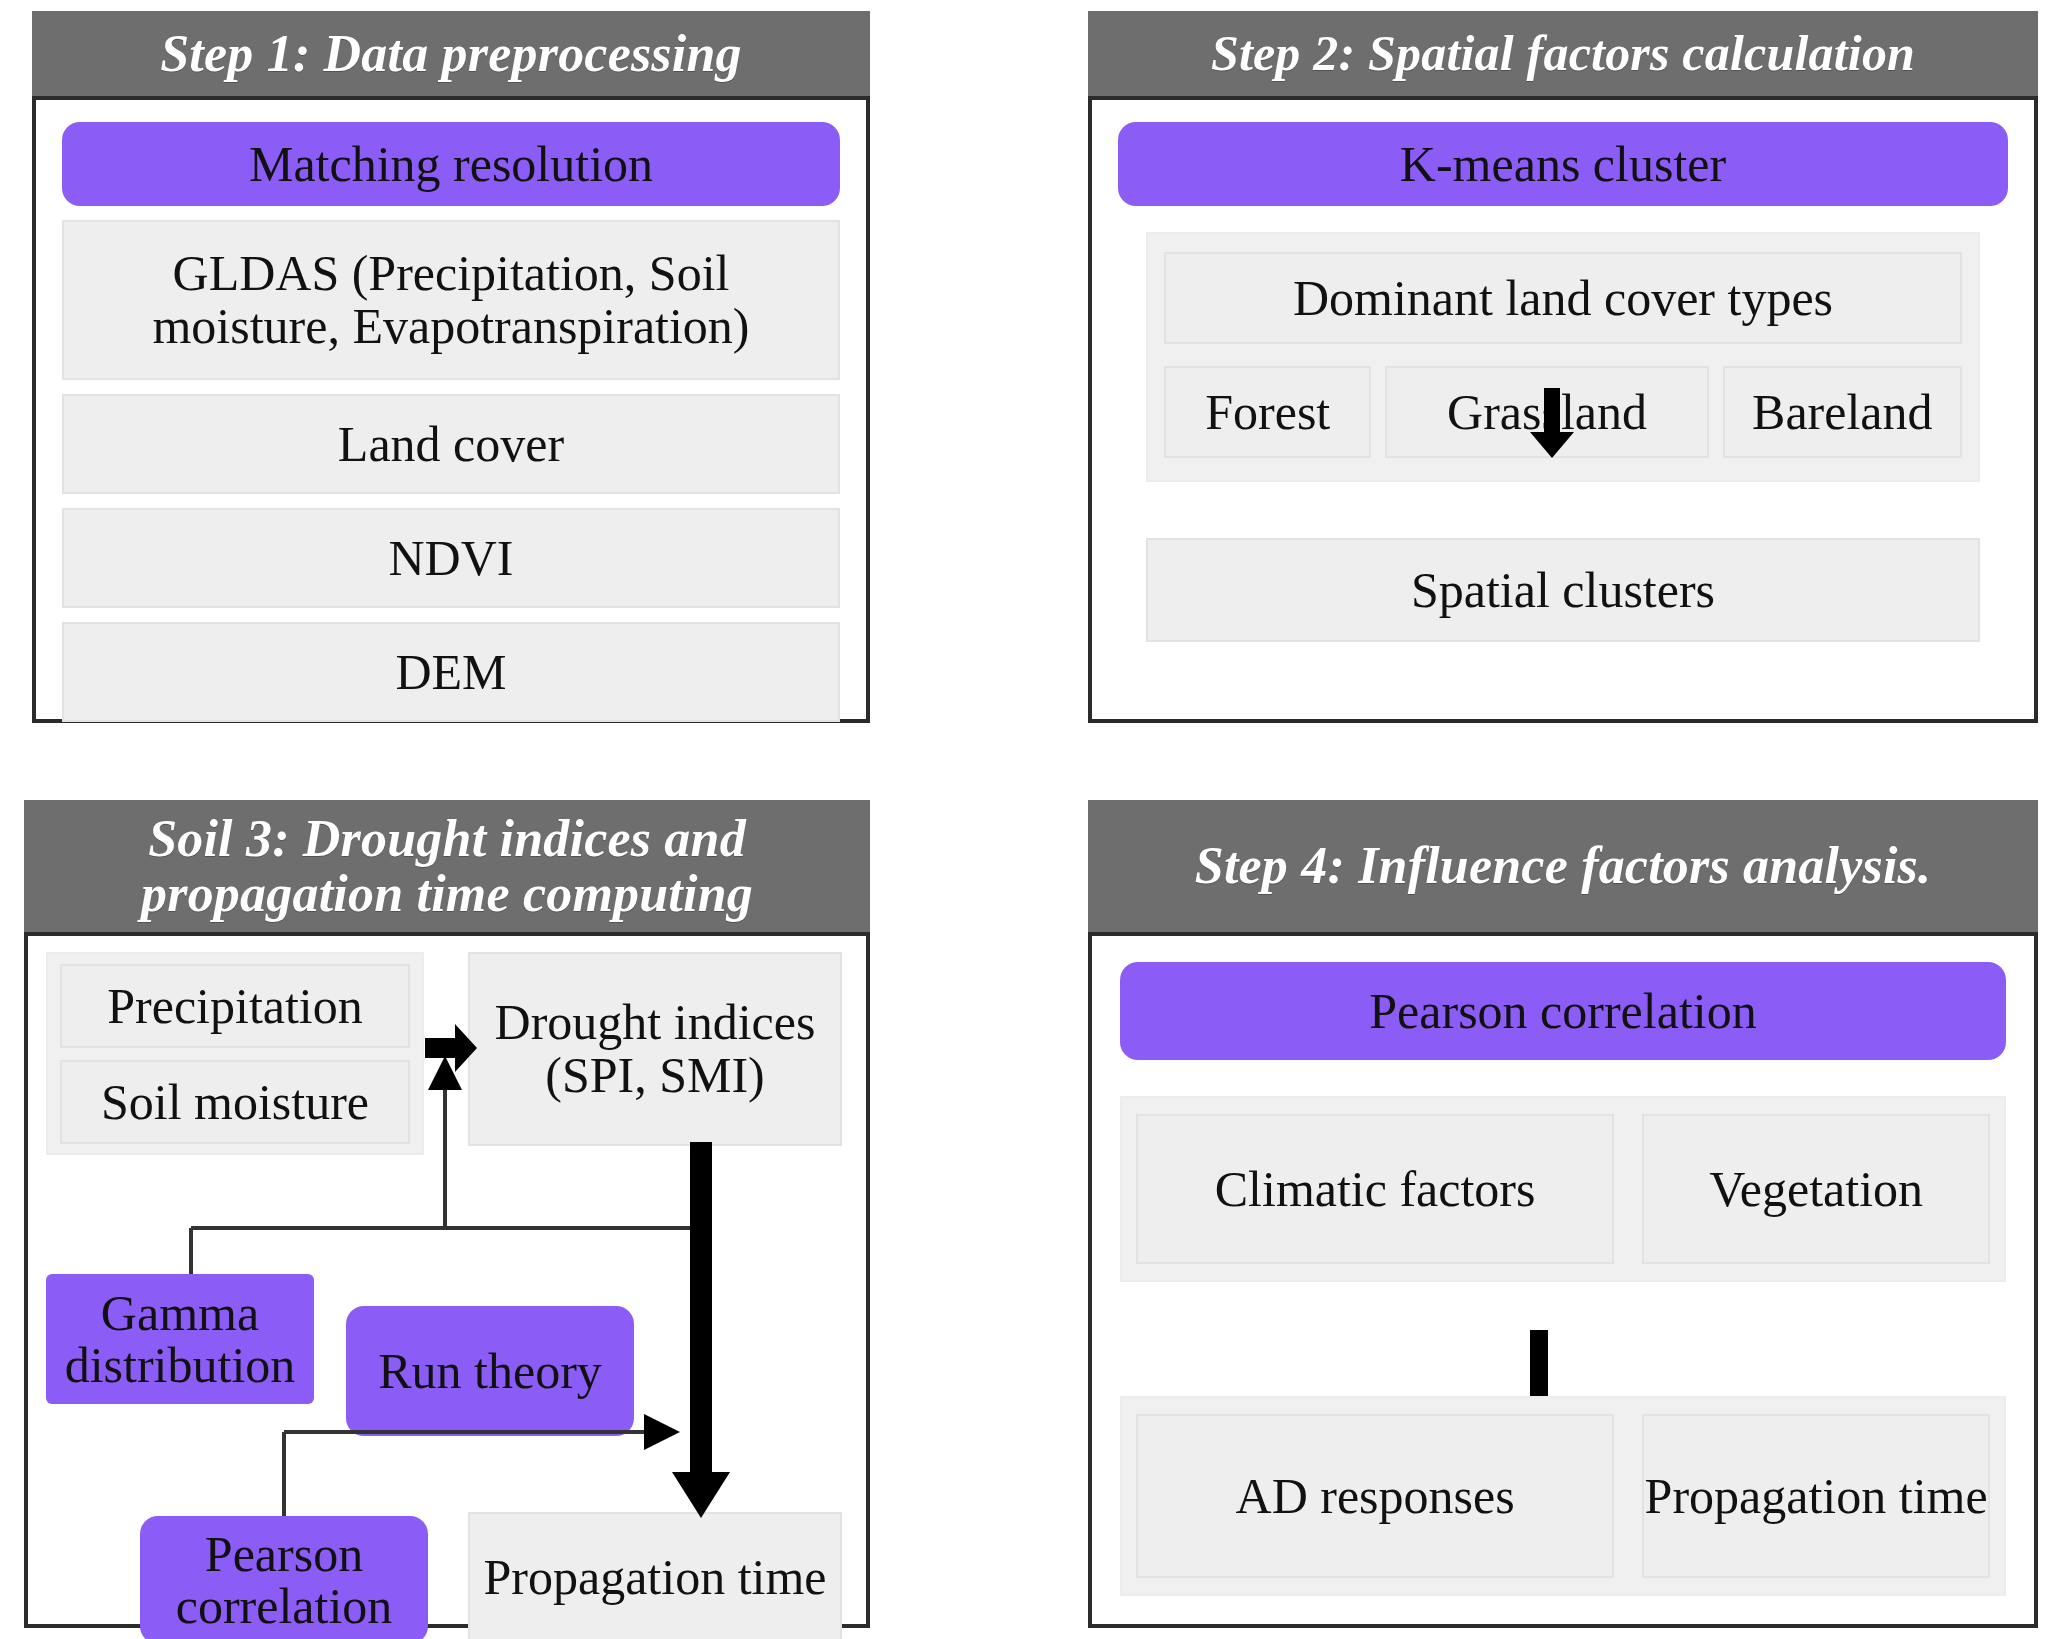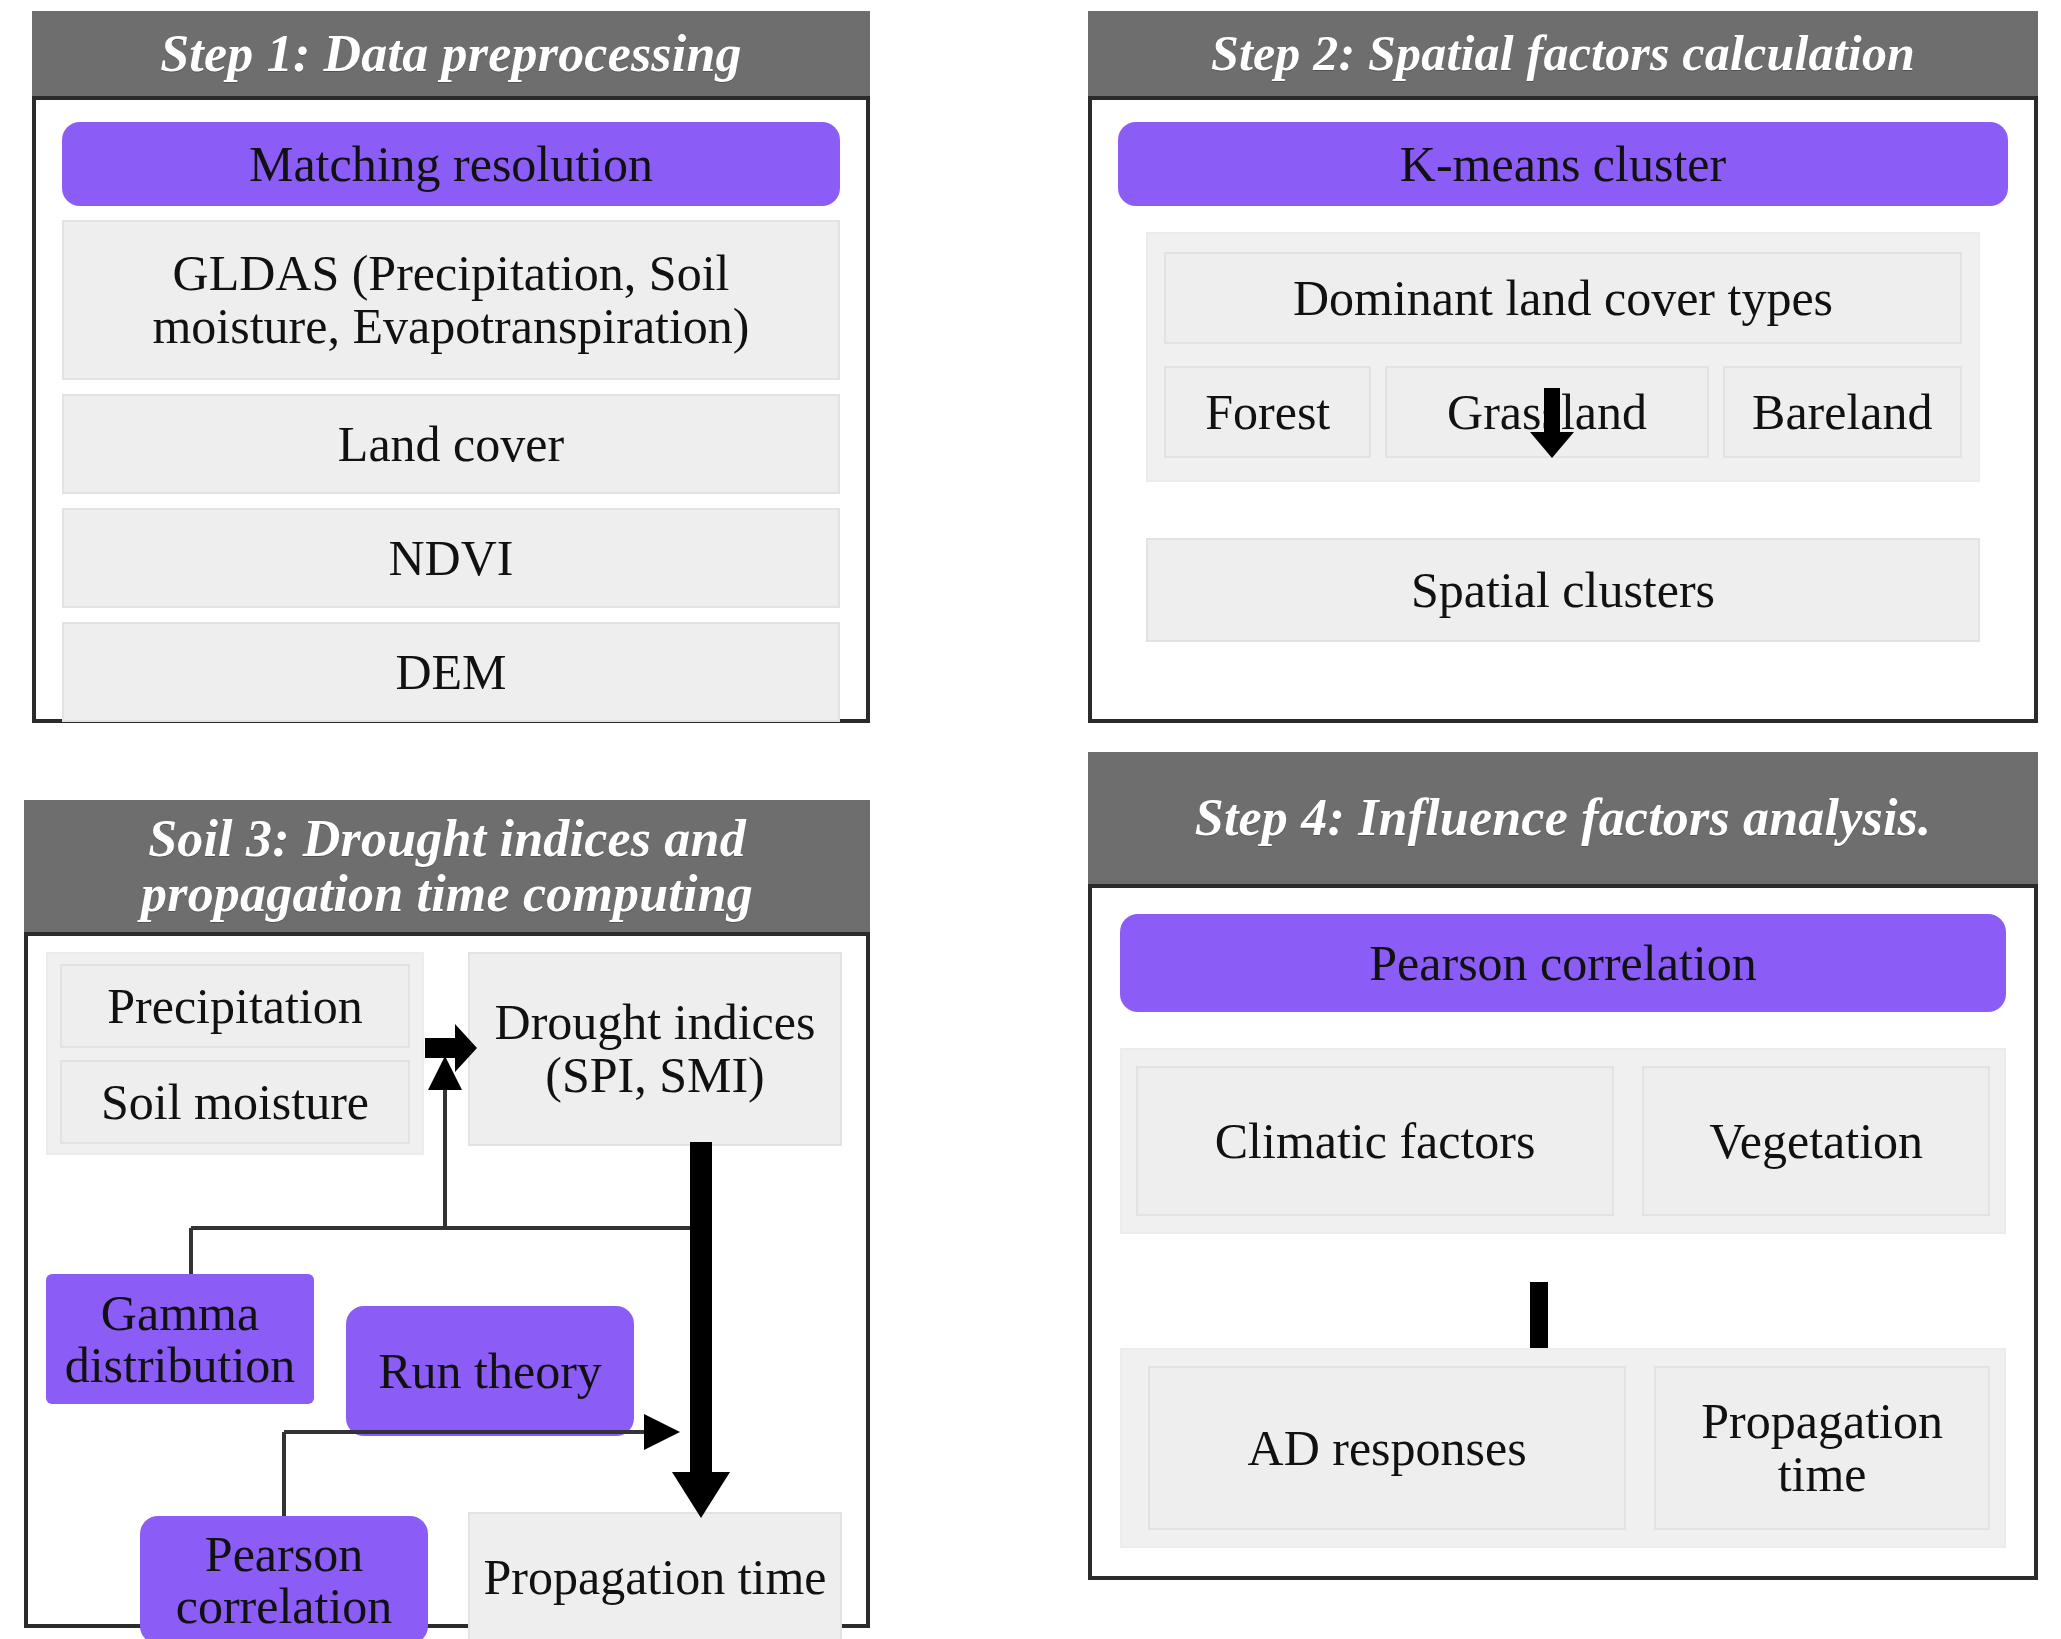--- a/index.html
+++ b/index.html
@@ -176,35 +176,35 @@
           <path d="M652,36 L616,18 L616,54 Z" fill="#000000"></path>
         </svg>
 
         <svg class="arrow-svg" style="left:640px; top:206px;" width="66" height="378" viewBox="0 0 66 378">
           <path d="M22,0 L44,0 L44,330 L62,330 L33,376 L4,330 L22,330 Z" fill="#000000"></path>
         </svg>
 
     </div>
   </div>
 
-  <div class="panel" style="left:1088px; top:752px; width:950px; height:828px;">
+  <div class="panel" style="left:1088px; top:800px; width:950px; height:828px;">
     <div class="panel-header" style="height:132px; font-size:52px;">Step 4: Influence factors analysis.</div>
     <div class="panel-body" style="height:696px; padding:26px 28px 22px 28px;">
 
       <div class="box-dark" style="height:98px; margin-bottom:36px;">Pearson correlation</div>
 
       <div class="container-light" style="height:186px; padding:16px 14px; display:flex; gap:28px;">
         <div class="box-light" style="flex:0 0 56%;">Climatic factors</div>
         <div class="box-light" style="flex:1 1 auto;">Vegetation</div>
       </div>
 
       <svg class="arrow-svg" style="left:416px; top:394px;" width="62" height="110" viewBox="0 0 62 110">
         <path d="M22,0 L40,0 L40,70 L56,70 L31,108 L6,70 L22,70 Z" fill="#000000"></path>
       </svg>
 
       <div class="container-light" style="height:200px; margin-top:114px; padding:16px 14px; display:flex; gap:28px;">
-        <div class="box-light" style="flex:0 0 56%;margin-left:12px;">AD responses</div>
+        <div class="box-light" style="flex:0 0 56%;">AD responses</div>
         <div class="box-light" style="flex:1 1 auto;">Propagation time</div>
       </div>
     </div>
   </div>
 
 </div>
 
 </body></html>

